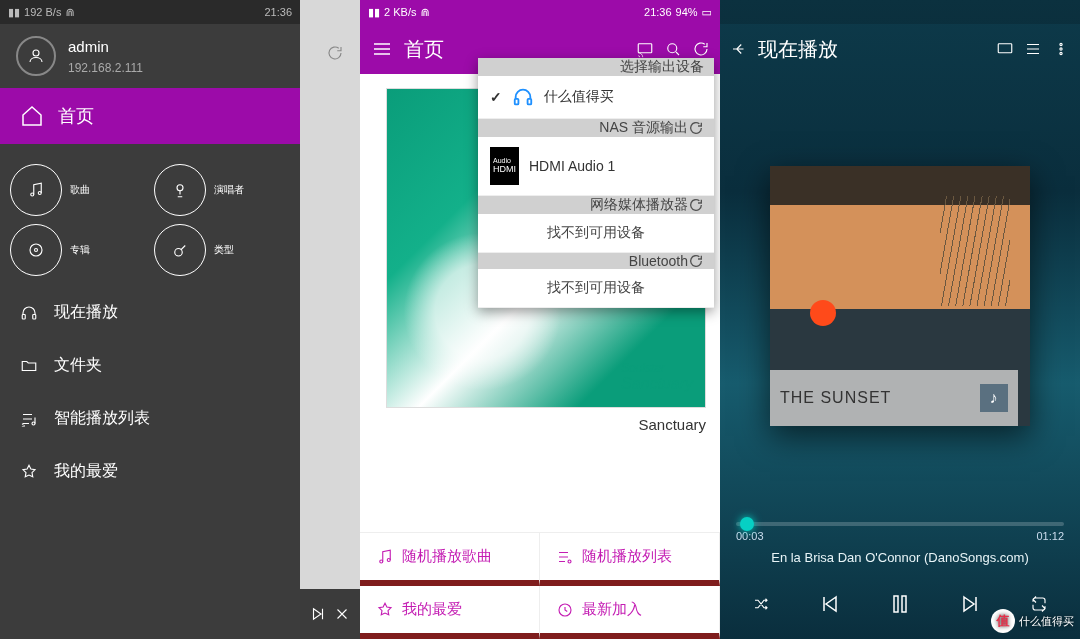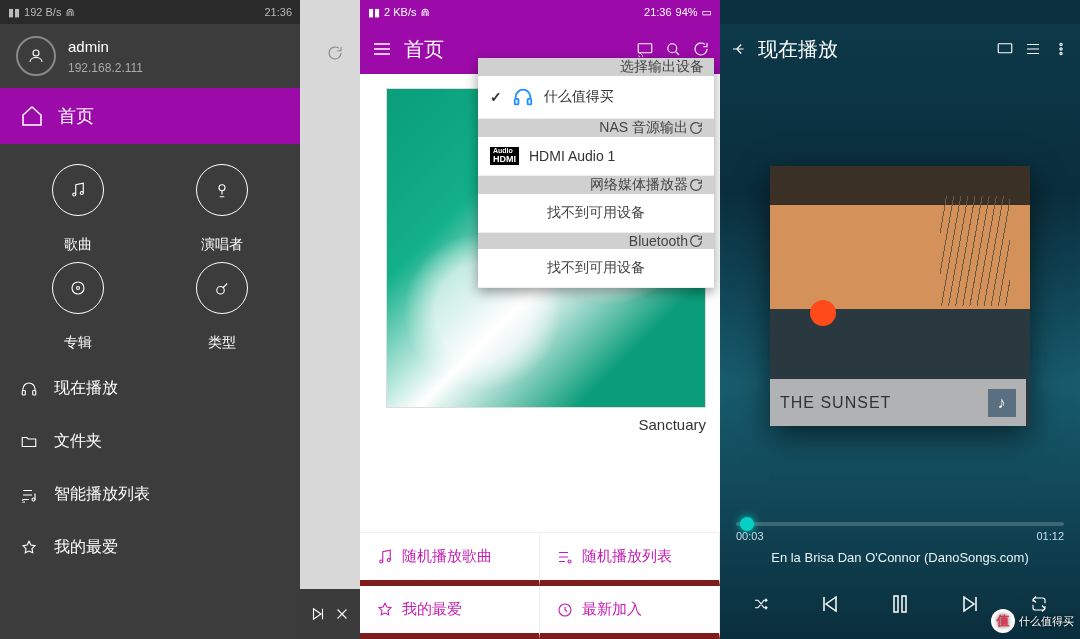--- a/index.html
+++ b/index.html
@@ -13,21 +13,21 @@
 
 
 .s1{background:#3c3c3c;display:flex;flex-direction:column}
 .s1 .status-bar{background:#2a2a2a;color:#bbb}
 .user-row{display:flex;align-items:center;gap:12px;padding:12px 16px;background:#3c3c3c}
 .avatar{width:40px;height:40px;border-radius:50%;border:2px solid #888;display:flex;align-items:center;justify-content:center}
 .user-info .name{color:#fff;font-size:15px}
 .user-info .ip{color:#aaa;font-size:12px;margin-top:6px}
 .nav-active{background:#9c0ba9;color:#fff;display:flex;align-items:center;gap:14px;padding:16px 20px;font-size:18px}
 .grid4{display:grid;grid-template-columns:1fr 1fr;gap:8px;padding:20px 10px 10px}
-.cat{display:flex;flex-direction:column;align-items:center;gap:20px;color:#fff;font-size:14px}
+.cat{display:flex;flex-direction:row;align-items:center;gap:8px;color:#fff;font-size:10px}
 .circ{width:52px;height:52px;border:1.5px solid #fff;border-radius:50%;display:flex;align-items:center;justify-content:center}
 .menu-item{display:flex;align-items:center;gap:16px;color:#fff;font-size:16px;padding:16px 20px;border-top:0}
 .s1-side{width:300px;background:#3c3c3c;height:100%}
 .s1-right{position:absolute;right:0;top:0;width:60px;height:100%;background:#d8d8d8}
 .s1-right .mini{position:absolute;bottom:0;width:60px;height:50px;background:#3b3b3b;display:flex;align-items:center;justify-content:center;gap:6px}
 
 
 .s2{background:#f5f5f5;display:flex;flex-direction:column}
 .s2 .status-bar{background:#9c0ba9}
 .topbar{background:#9c0ba9;height:50px;display:flex;align-items:center;padding:0 10px;gap:10px;color:#fff}
@@ -40,34 +40,34 @@
 .opts{background:#fff;border-top:1px solid #eee;display:grid;grid-template-columns:1fr 1fr}
 .opt{display:flex;align-items:center;gap:8px;padding:14px 16px;color:#c41db3;font-size:15px;border-bottom:6px solid #7f1d1d;border-right:1px solid #eee}
 .miniplayer{height:52px;background:#3b3b3b;display:flex;align-items:center;gap:8px;padding:0 8px;color:#ddd}
 .miniplayer .thumb{width:40px;height:40px;background:linear-gradient(#8a6d4a,#c9a876);border:2px solid #715935}
 .miniplayer .info{flex:1;font-size:12px;line-height:1.3}
 .miniplayer .info .tt{color:#fff;font-size:13px}
 .popup{position:absolute;top:58px;right:6px;width:236px;background:#fff;box-shadow:0 4px 12px rgba(0,0,0,.4);z-index:10;font-size:14px}
 .pop-head{background:#d0d0d0;color:#444;padding:0 10px;display:flex;align-items:center;justify-content:flex-end}
 .pop-row{padding:10px 12px;display:flex;align-items:center;gap:10px;color:#333;border-bottom:1px solid #eee}
 .pop-row.ctr{justify-content:center;color:#444}
-.hdmi{background:#000;color:#fff;font-size:9px;padding:0 3px;font-weight:bold;line-height:1.1}
+.hdmi{background:#000;color:#fff;font-size:9px;padding:10px 3px;font-weight:normal;line-height:1.1}
 .hdmi small{display:block;font-size:7px}
 .check{font-weight:bold}
 
 
 .s3{background:linear-gradient(180deg,#0d3a4a 0%,#0a2e3d 30%,#175c6e 60%,#0a2e3d 100%);display:flex;flex-direction:column;color:#fff}
 .s3 .status-bar{background:rgba(0,0,0,.15)}
 .s3-top{height:50px;display:flex;align-items:center;padding:0 10px;gap:10px;font-size:20px}
 .s3-top .title{flex:1}
 .art-wrap{flex:1;display:flex;align-items:center;justify-content:center;position:relative}
 .art{width:260px;height:260px;background:linear-gradient(180deg,#3a3026 0 15%,#d4915a 15% 55%,#2a3840 55% 100%);box-shadow:0 10px 30px rgba(0,0,0,.6);position:relative}
 .sun{position:absolute;left:40px;bottom:100px;width:26px;height:26px;background:#ff4a1a;border-radius:50%}
 .reeds{position:absolute;right:20px;top:30px;width:70px;height:110px;background:repeating-linear-gradient(100deg,transparent 0 6px,#6b5840 6px 7px)}
-.art-band{position:absolute;left:0;right:4px;bottom:0;height:47px;background:rgba(200,200,200,.85);color:#333;display:flex;align-items:center;justify-content:space-between;padding:0 10px;font-size:16px;letter-spacing:1px}
+.art-band{position:absolute;left:0;right:12px;bottom:0;height:56px;background:rgba(200,200,200,.85);color:#333;display:flex;align-items:center;justify-content:space-between;padding:0 10px;font-size:16px;letter-spacing:1px}
 .band-note{width:28px;height:28px;background:#5a7080;display:flex;align-items:center;justify-content:center;color:#fff}
 .prog{padding:0 16px}
 .prog-bar{height:4px;background:rgba(255,255,255,.2);border-radius:2px;position:relative;margin:4px 0}
 .prog-bar .dot{position:absolute;left:4px;top:-5px;width:14px;height:14px;border-radius:50%;background:#06d0c4;box-shadow:0 0 8px #06d0c4}
 .times{display:flex;justify-content:space-between;font-size:11px;color:#cde}
 .track-title{text-align:center;font-size:13px;color:#e8f4f7;padding:8px 0 12px}
 .controls{display:flex;align-items:center;justify-content:space-around;padding:8px 6px 16px}
 .cbtn{width:38px;height:38px;display:flex;align-items:center;justify-content:center}
 .watermark{position:absolute;right:6px;bottom:6px;display:flex;align-items:center;gap:4px;font-size:11px;color:#fff;text-shadow:0 0 4px rgba(0,0,0,.8)}
 .wm-circ{width:24px;height:24px;border-radius:50%;background:#fff;color:#e6304a;font-weight:bold;display:flex;align-items:center;justify-content:center;font-size:13px}

